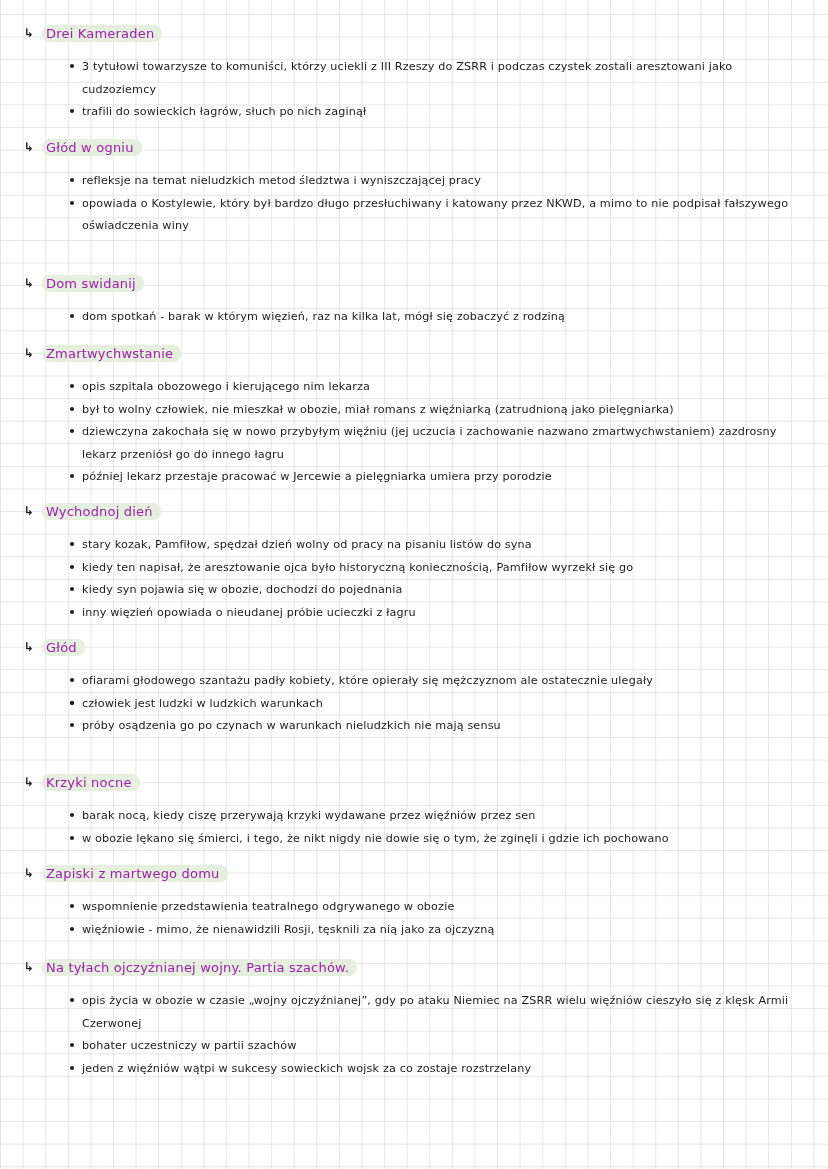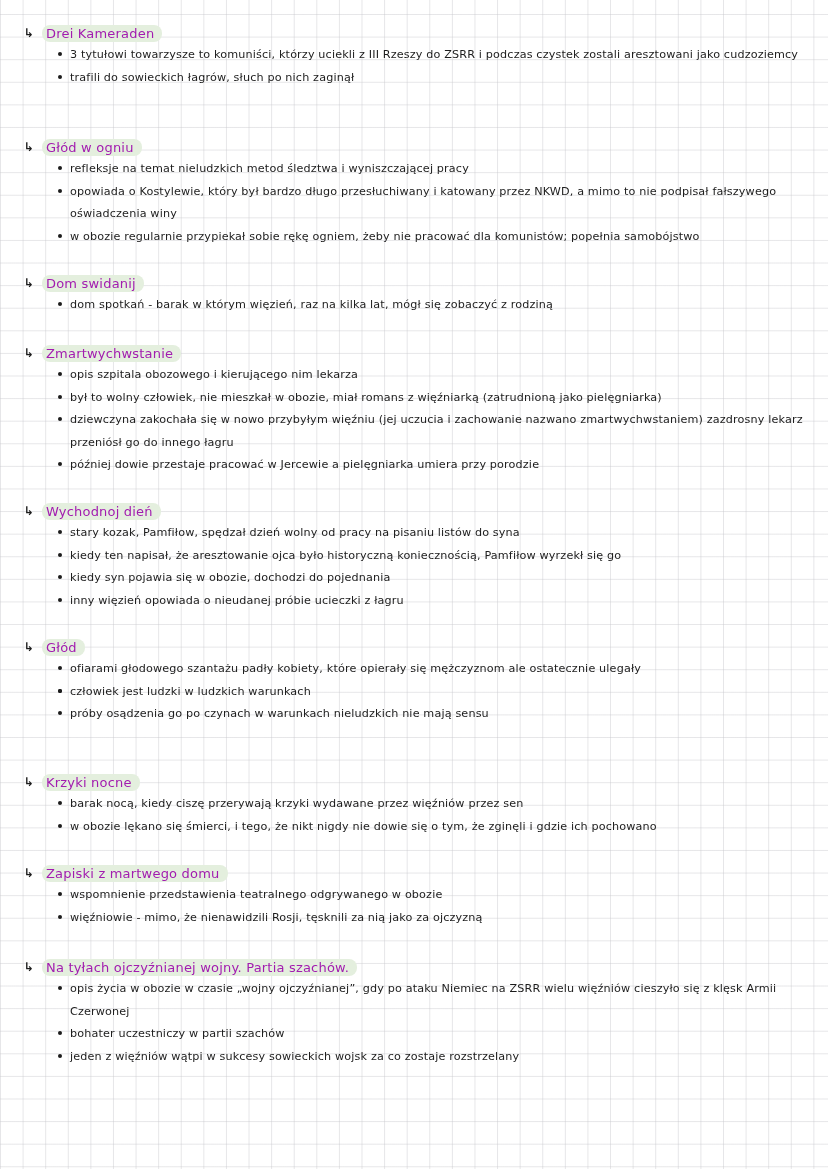--- a/index.html
+++ b/index.html
@@ -47,21 +47,21 @@
       display: inline-block;
       background: #e4efde;
       border-radius: 8px;
       padding: 1px 8px 1px 4px;
       font-size: 13px;
       letter-spacing: 0.2px;
       color: #a21caf;
     }
     ul.bullets {
       list-style: none;
-      margin: 0;
+      margin: 12px;
       padding: 0 0 0 34px;
     }
     ul.bullets li {
       position: relative;
       font-size: 11.2px;
       line-height: 22.6px;
       padding-left: 12px;
       color: #1c1c1c;
       letter-spacing: 0.15px;
     }
@@ -92,21 +92,20 @@
   </div>
 
   <div class="section" style="top:136px;">
     <div class="heading-row">
       <span class="arrow">↳</span>
       <span class="heading">Głód w ogniu</span>
     </div>
     <ul class="bullets">
       <li><span class="dot"></span><span>refleksje na temat nieludzkich metod śledztwa i wyniszczającej pracy</span></li>
       <li><span class="dot"></span><span>opowiada o Kostylewie, który był bardzo długo przesłuchiwany i katowany przez NKWD, a mimo to nie podpisał fałszywego oświadczenia winy</span></li>
-      <li><span class="dot"></span><span>w obozie regularnie przypiekał sobie rękę ogniem, żeby nie pracować dla komunistów; popełnia samobójstwo</span></li>
     </ul>
   </div>
 
   <div class="section" style="top:272px;">
     <div class="heading-row">
       <span class="arrow">↳</span>
       <span class="heading">Dom swidanij</span>
     </div>
     <ul class="bullets">
       <li><span class="dot"></span><span>dom spotkań - barak w którym więzień, raz na kilka lat, mógł się zobaczyć z rodziną</span></li>
@@ -115,21 +114,21 @@
 
   <div class="section" style="top:342px;">
     <div class="heading-row">
       <span class="arrow">↳</span>
       <span class="heading">Zmartwychwstanie</span>
     </div>
     <ul class="bullets">
       <li><span class="dot"></span><span>opis szpitala obozowego i kierującego nim lekarza</span></li>
       <li><span class="dot"></span><span>był to wolny człowiek, nie mieszkał w obozie, miał romans z więźniarką (zatrudnioną jako pielęgniarka)</span></li>
       <li><span class="dot"></span><span>dziewczyna zakochała się w nowo przybyłym więźniu (jej uczucia i zachowanie nazwano zmartwychwstaniem) zazdrosny lekarz przeniósł go do innego łagru</span></li>
-      <li><span class="dot"></span><span>później dowie przestaje pracować w Jercewie a pielęgniarka umiera przy porodzie</span></li>
+      <li><span class="dot"></span><span>później lekarz przestaje pracować w Jercewie a pielęgniarka umiera przy porodzie</span></li>
     </ul>
   </div>
 
   <div class="section" style="top:500px;">
     <div class="heading-row">
       <span class="arrow">↳</span>
       <span class="heading">Wychodnoj dień</span>
     </div>
     <ul class="bullets">
       <li><span class="dot"></span><span>stary kozak, Pamfiłow, spędzał dzień wolny od pracy na pisaniu listów do syna</span></li>

